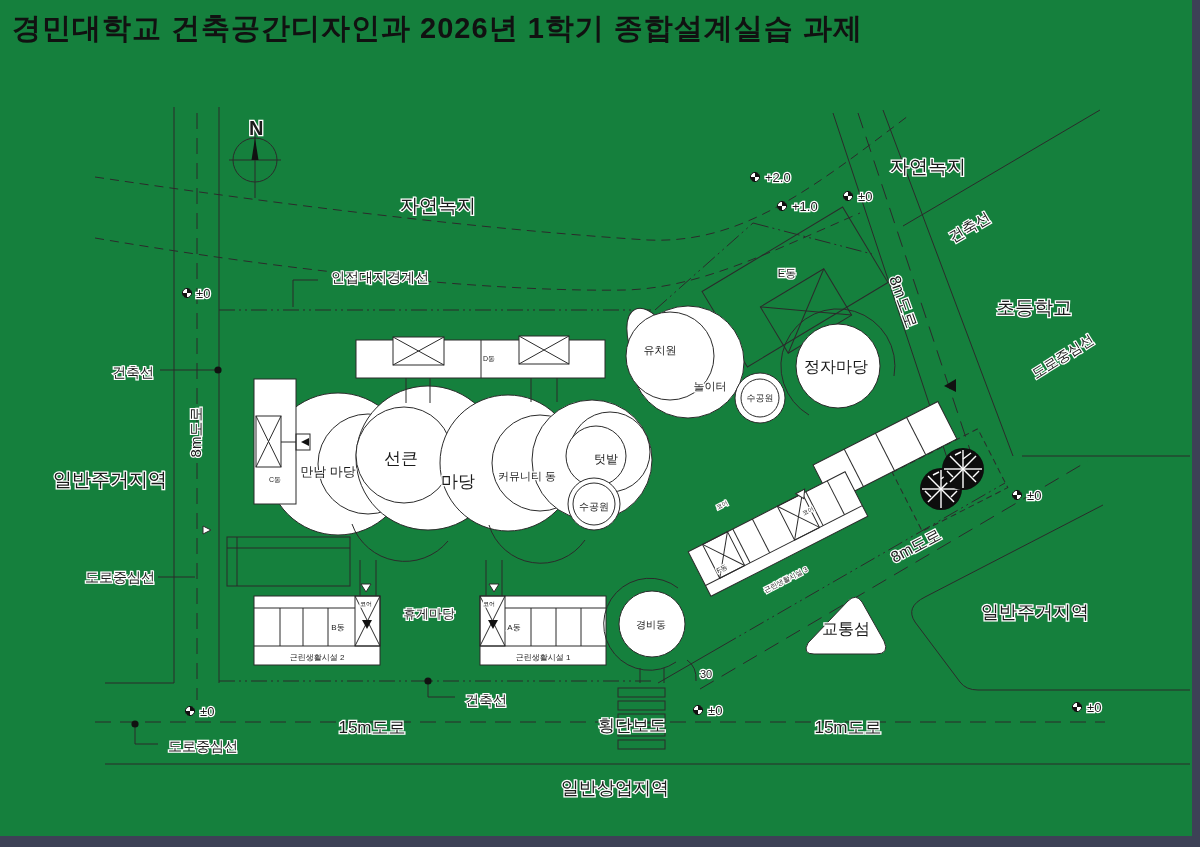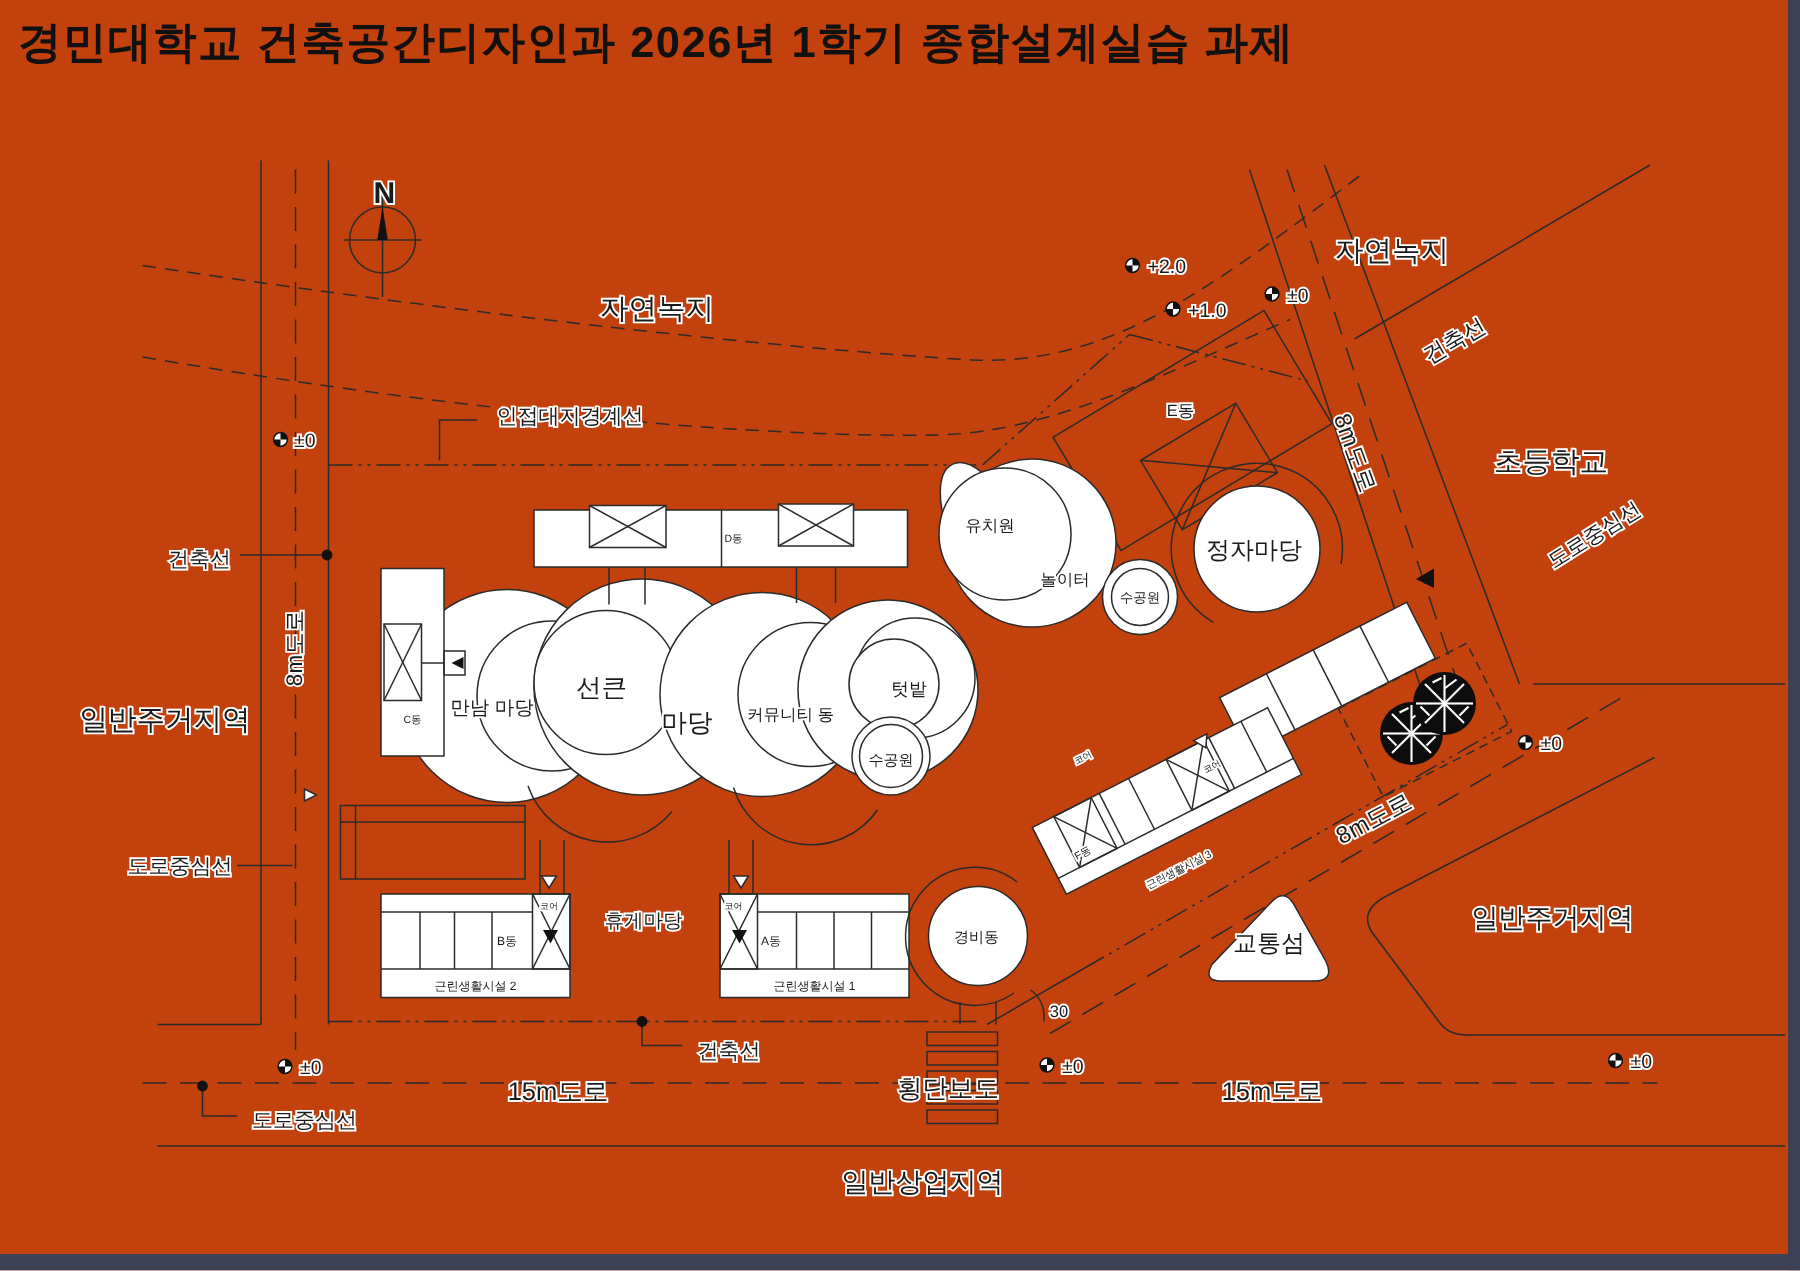--- a/index.html
+++ b/index.html
@@ -1,16 +1,16 @@
 <!DOCTYPE html>
 <html><head>
 <meta charset="utf-8">
 <style>
   html,body{margin:0;padding:0;background:#fff;}
-  #stage{position:relative;width:1200px;height:847px;background:#c2410c;overflow:hidden;
+  #stage{position:relative;width:1200px;height:847px;background:#15803d;overflow:hidden;
          font-family:"Liberation Sans","DejaVu Sans",sans-serif;}
   svg{position:absolute;left:0;top:0;}
   .ln{stroke:#2b2b2b;fill:none;stroke-width:1;}
   .lnw{stroke:#2b2b2b;fill:#fff;stroke-width:1;}
   .dash{stroke-dasharray:9 6;}
   .cdash{stroke-dasharray:16 9;}
   .ddot{stroke-dasharray:16 4 2 4 2 4;}
   .pdash{stroke-dasharray:6 4;}
   text.t{fill:#1b1b1b;paint-order:stroke;stroke:#ffffff;stroke-width:2.5px;
          font-family:"Liberation Sans","DejaVu Sans",sans-serif;}

